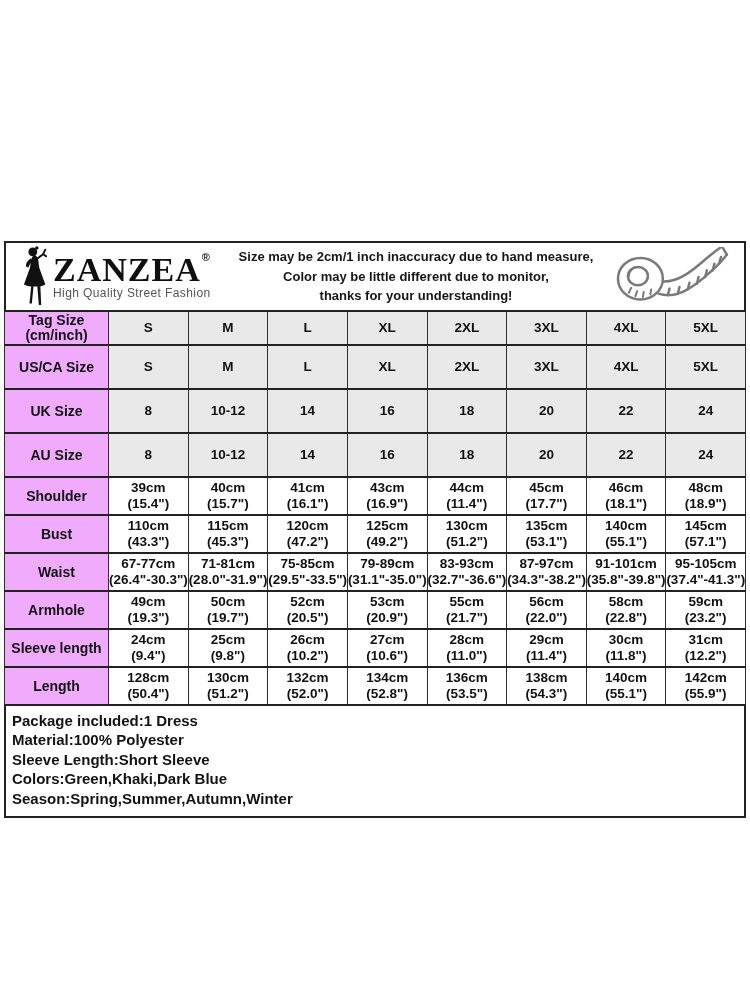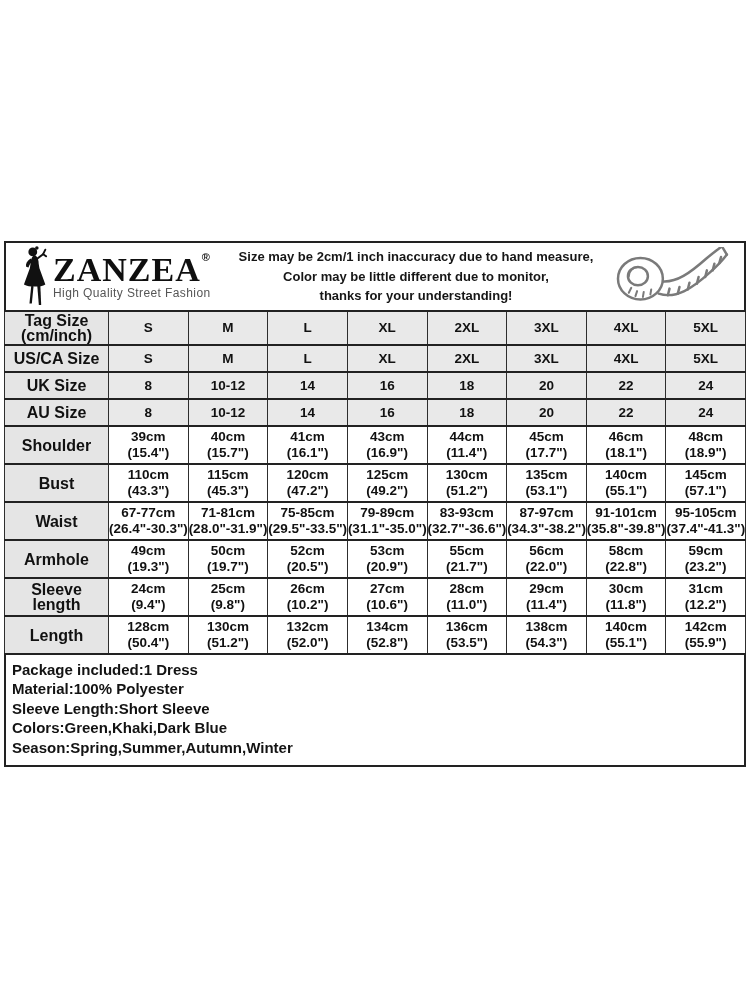--- a/index.html
+++ b/index.html
@@ -32,24 +32,24 @@
   }
   .tape-wrap { width:128px; display:flex; justify-content:center; align-items:center; padding-right:8px; }
 
   
   table.size-table { border-collapse:collapse; width:100%; table-layout:fixed; background:#fff; }
   .size-table col.c-label { width:104px; }
   .size-table th, .size-table td {
     border:1px solid #2e2e2e; border-top:2px solid #222; border-bottom:2px solid #222;
     text-align:center; vertical-align:middle; white-space:pre-line; padding:1px 0;
   }
-  .size-table th { background:#e5e5e5; font-size:16px; font-weight:700; line-height:15px; }
+  .size-table th { background:#f0abfc; font-size:14px; font-weight:700; line-height:15px; }
   .size-table td { font-size:13.5px; font-weight:600; line-height:16px; }
   tr.row-shaded td { background:#e9e9e9; }
-  tr.row-sm  { height:27px; }
+  tr.row-sm  { height:44px; }
   tr.row-md  { height:34px; }
   tr.row-lg  { height:38px; }
 
   
   .details-box {
     box-sizing:border-box; border:2px solid #222; border-top:none; background:#fff;
     padding:5px 6px 8px 6px;
   }
   .details-box div { font-size:15px; font-weight:600; line-height:19.4px; color:#131313; }
 </style>

